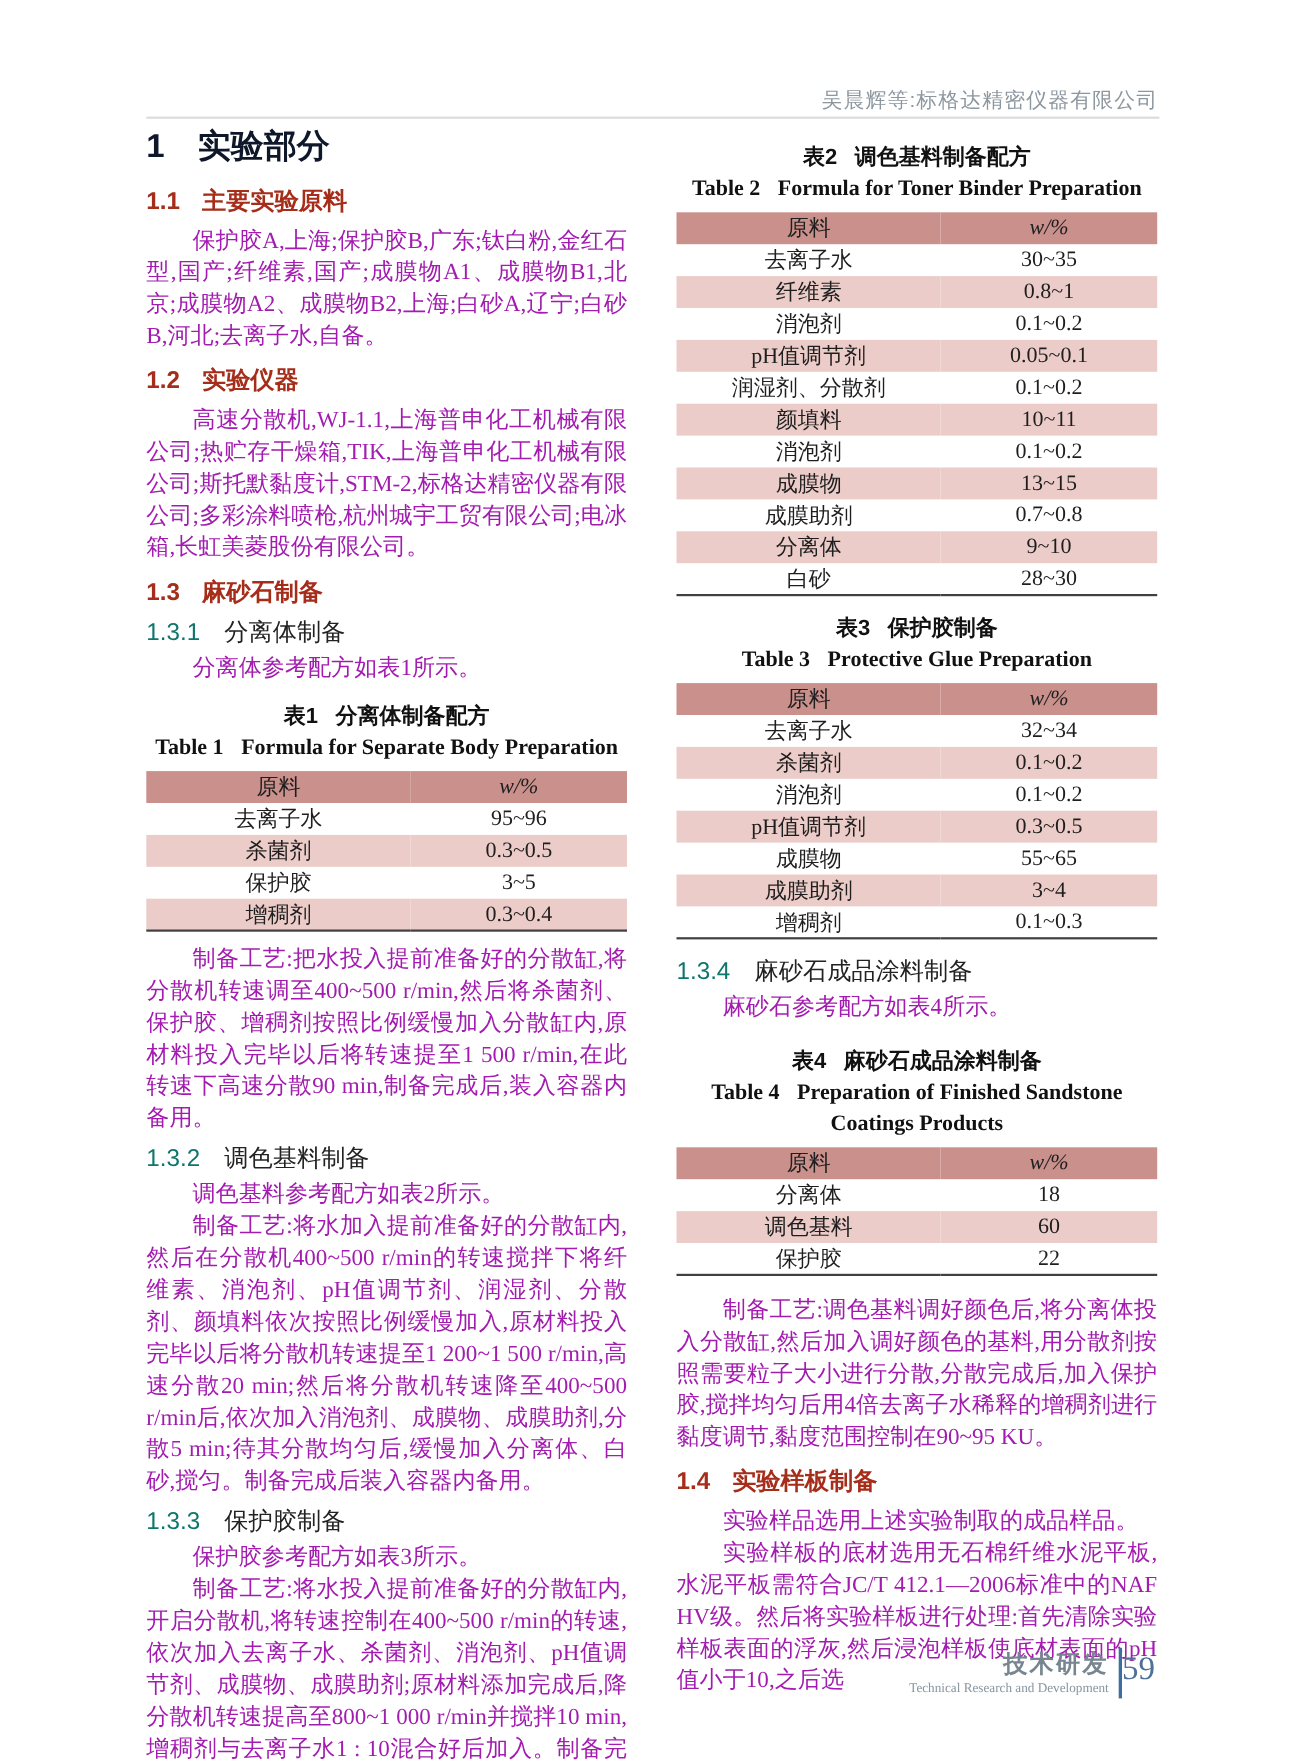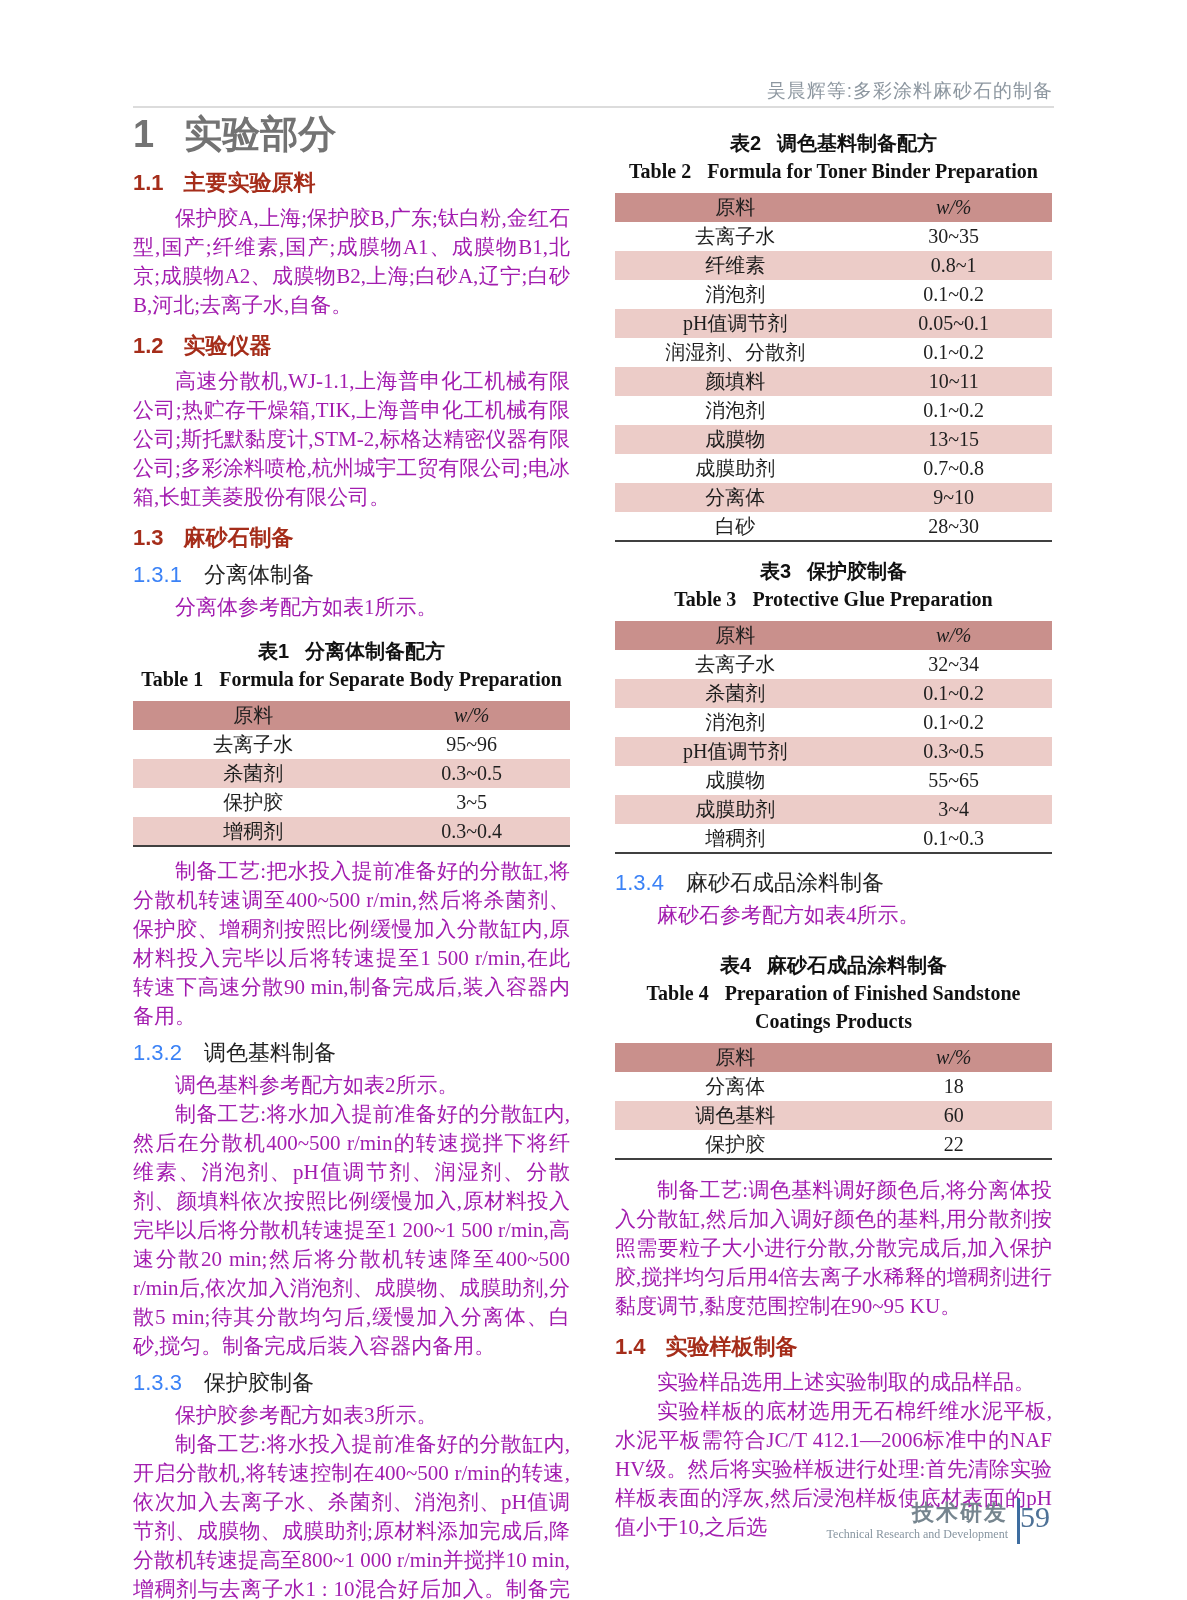--- a/index.html
+++ b/index.html
@@ -22,36 +22,36 @@
     position:absolute; top:106px; left:133px; width:921px; height:0;
     border-top:2px solid #dcdcdc;
   }
   
   .col { position:absolute; width:437px; }
   .col-left  { left:133px; top:114px; }
   .col-right { left:615px; top:130px; }
 
   h1.sec {
     font-family:"Liberation Sans","DejaVu Sans",sans-serif;
-    font-size:38px; line-height:40px; font-weight:bold;
-    color:#737373; margin:0 0 14px 0;
+    font-size:30px; line-height:40px; font-weight:bold;
+    color:#0f172a; margin:0 0 14px 0;
   }
   h1.sec .hnum { margin-right:30px; }
   h2.sec {
     font-family:"Liberation Sans","DejaVu Sans",sans-serif;
     font-size:22px; line-height:30px; font-weight:bold;
     color:#a52d1a; margin:11px 0 6px 0;
   }
   h2.sec .hnum { margin-right:20px; }
   h3.sec {
     font-family:"Liberation Sans","DejaVu Sans",sans-serif;
     font-size:22px; line-height:30px; font-weight:normal;
     color:#222; margin:7px 0 3px 0;
   }
-  h3.sec .hnum { color:#3b82f6; margin-right:22px; }
+  h3.sec .hnum { color:#0f766e; margin-right:22px; }
 
   p.body {
     font-size:21px; line-height:29px;
     text-align:justify; text-indent:2em;
     color:#a21caf; margin:0;
   }
   p.body.spaced { margin-top:4px; }
 
   .tbl-caption { text-align:center; margin:16px 0 8px 0; }
   .cap-cn {
@@ -99,21 +99,21 @@
     font-family:"Liberation Serif","DejaVu Serif",serif;
     font-size:30px; color:#4e7196; 
     align-self:flex-start; margin-top:2px;
   }
 </style>
 </head>
 <body>
 
 <div class="page">
 
-  <div class="running-header">吴晨辉等:多彩涂料麻砂石的制备</div>
+  <div class="running-header">吴晨辉等:标格达精密仪器有限公司</div>
   <div class="header-rule"></div>
 
   <div class="col col-left">
 
     <h1 class="sec">
       <span class="hnum">1</span><span>实验部分</span>
     </h1>
 
     <h2 class="sec">
       <span class="hnum">1.1</span><span>主要实验原料</span>

